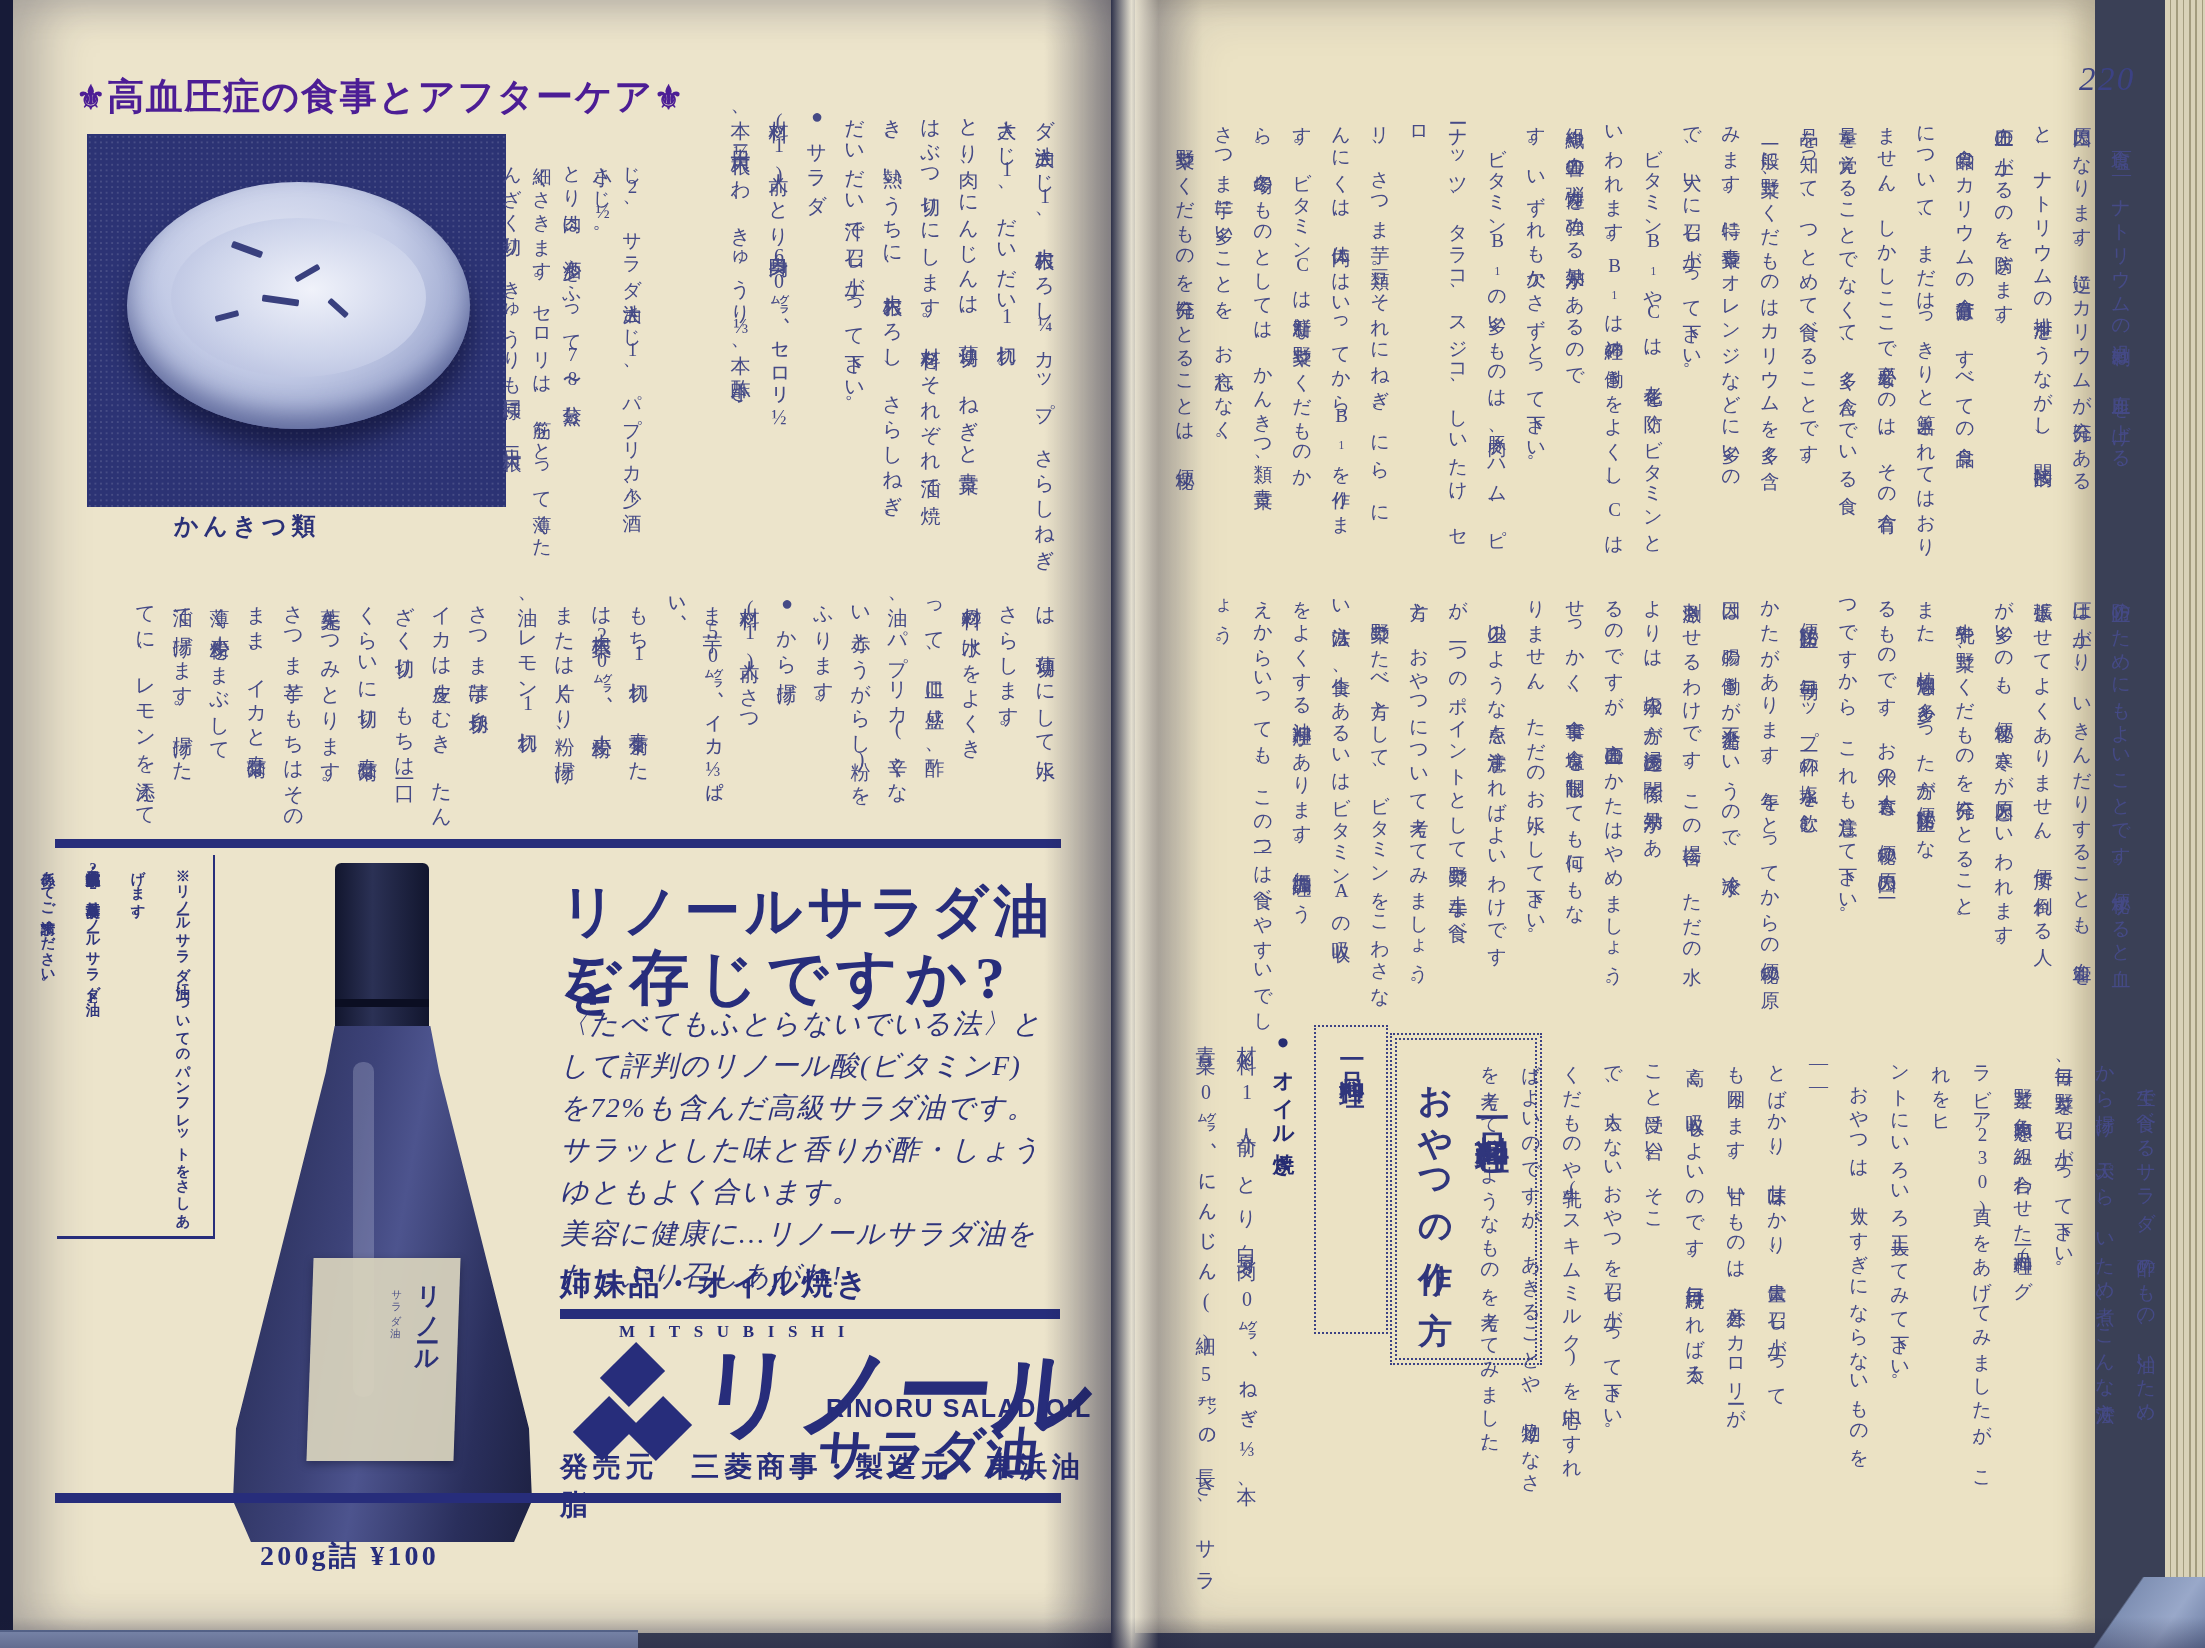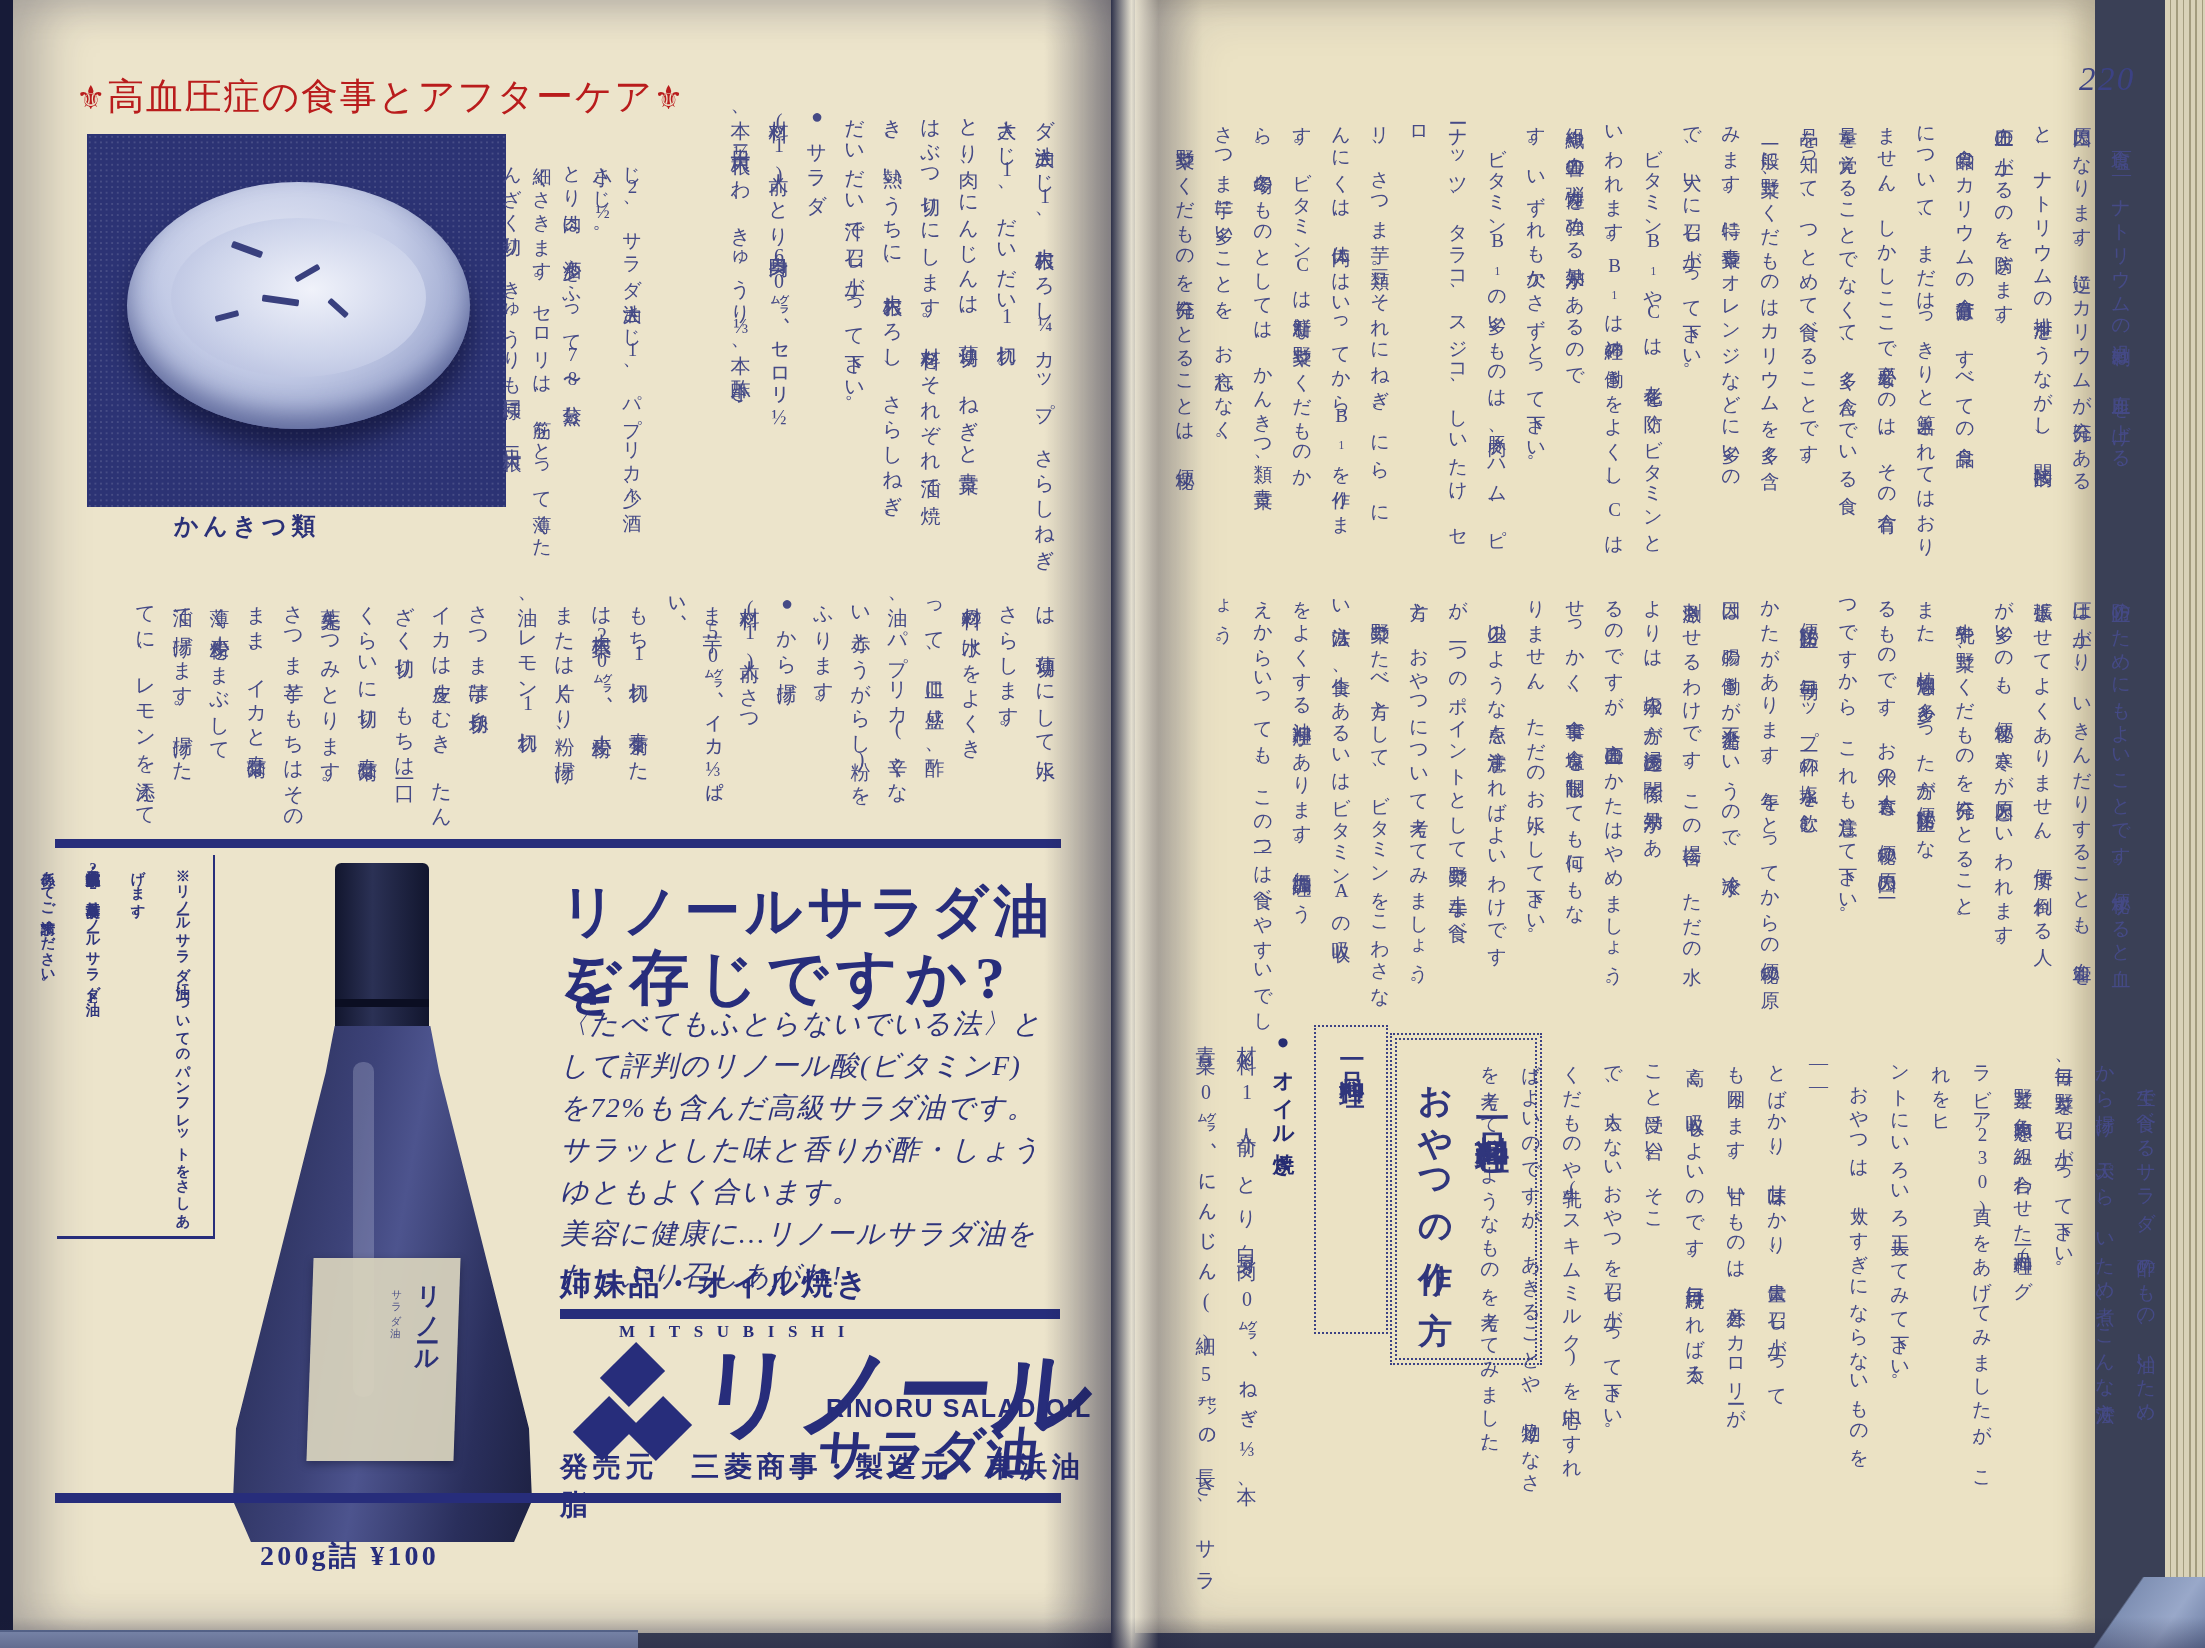--- a/index.html
+++ b/index.html
@@ -10,21 +10,21 @@
     box-shadow:inset 32px 0 48px rgba(30,30,60,.25), inset -24px 0 40px rgba(40,40,80,.18);}
   #page-right{left:1135px;width:960px;background:#ebe2c4;
     box-shadow:inset 36px 0 56px rgba(40,40,80,.22), inset -16px 0 24px rgba(90,80,50,.25);}
   .abs{position:absolute;}
   
   .vtext{writing-mode:vertical-rl;text-orientation:upright;white-space:pre-line;
     color:#454a86;letter-spacing:2.4px;}
   .vtext-strong{writing-mode:vertical-rl;text-orientation:upright;white-space:pre-line;
     color:#262c72;font-weight:bold;}
   
-  #lp-title{left:65px;top:72px;font-size:37px;font-weight:normal;color:#b91c1c;letter-spacing:1.6px;white-space:nowrap;}
+  #lp-title{left:65px;top:72px;font-size:37px;font-weight:bold;color:#4c1d95;letter-spacing:1.6px;white-space:nowrap;}
   #lp-title .orn{font-size:33px;}
   #photo{left:76px;top:134px;width:419px;height:373px;background:#2c3374;overflow:hidden;
      background-image:radial-gradient(rgba(255,255,255,.13) 0.8px, transparent 1.3px);background-size:5.6px 5.6px;}
   #photo .bowl{position:absolute;left:40px;top:48px;width:343px;height:247px;border-radius:50%;
      background:radial-gradient(ellipse at 45% 35%, #e6e9f5 0%, #c3cbe6 45%, #98a3cc 75%, #6a76ad 100%);
      box-shadow:0 20px 24px rgba(0,0,20,.45), inset 0 -14.4px 24px rgba(40,50,110,.5);}
   #photo .food{position:absolute;left:84px;top:84px;width:255px;height:159px;border-radius:50%;
      background:radial-gradient(ellipse at 55% 45%, #f0f2fa 0%, #ccd3ea 55%, #aab3d8 100%);
      background-blend-mode:multiply;}
   #photo .speck{position:absolute;background:#39407e;border-radius:1.6px;}

